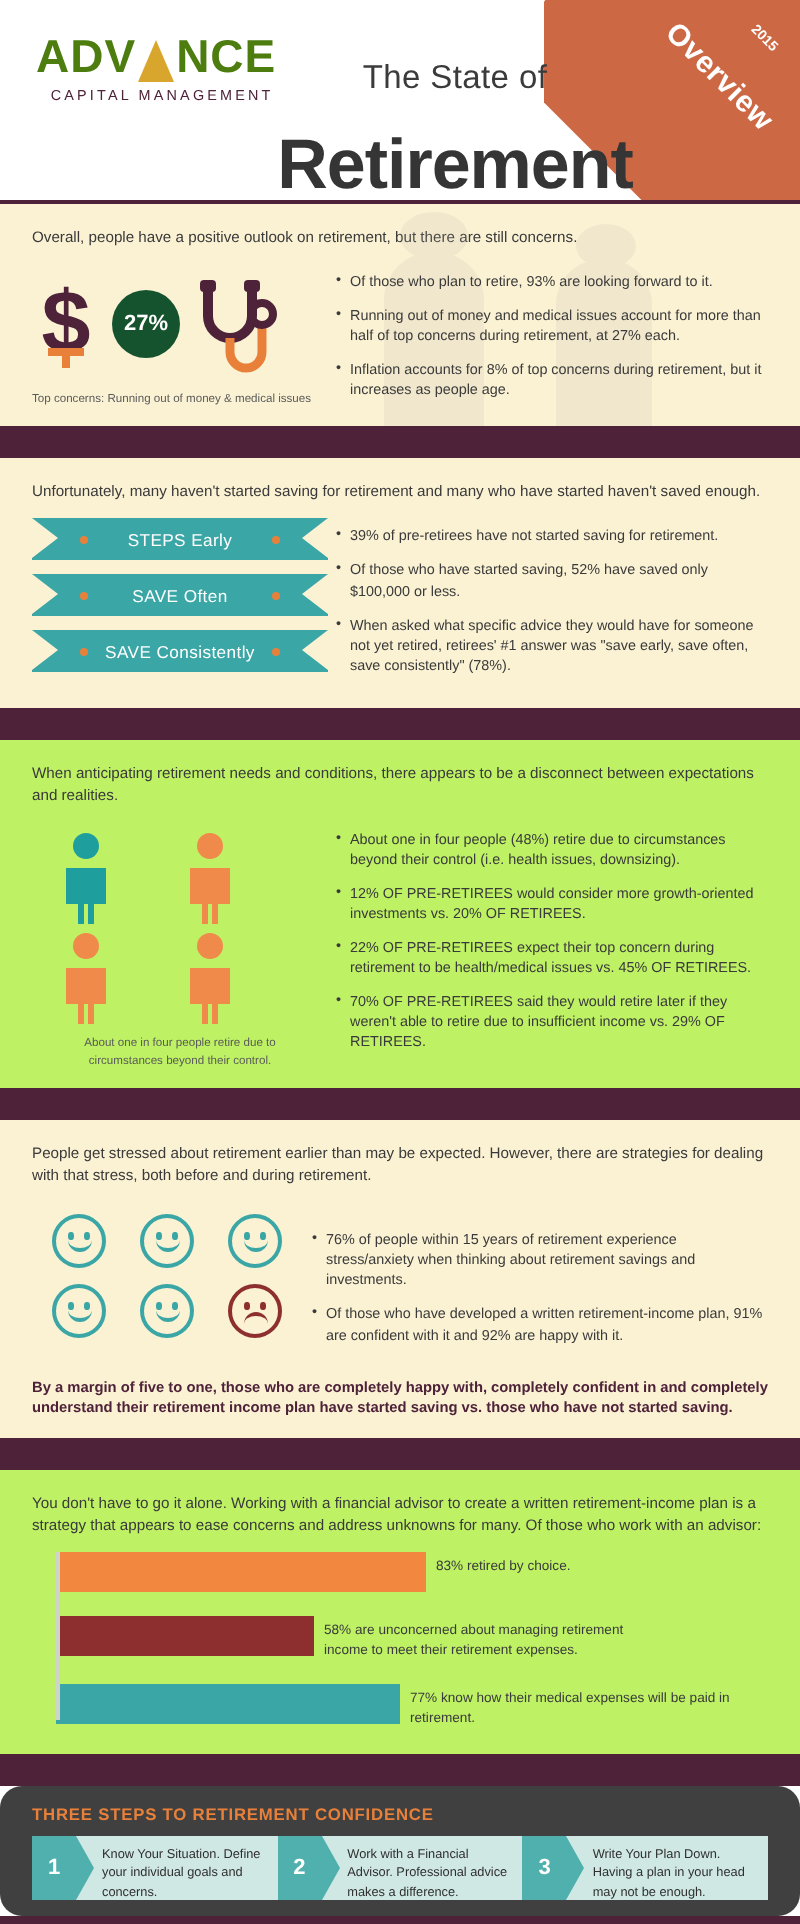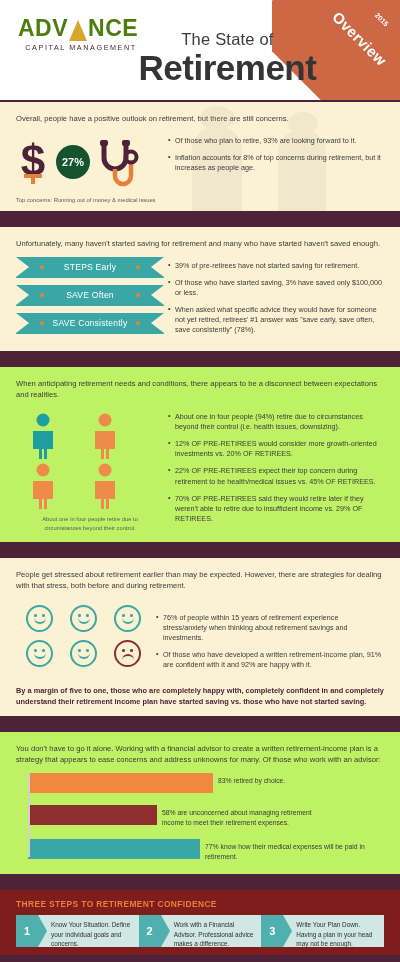--- a/index.html
+++ b/index.html
@@ -43,21 +43,21 @@
     border-left: 9px solid transparent; border-right: 9px solid transparent;
     border-bottom: 21px solid #d8a62c; position: relative; top: 1px;
   }
   .logo-sub {
     font-size: 7.2px; color: #4e2239; letter-spacing: 1.6px;
     text-align: center; margin-top: 3px; padding-left: 6px;
   }
 
   .title-wrap { position: absolute; left: 120px; top: 30px; width: 215px; text-align: center; }
   .title-small { font-size: 16.5px; color: #3b3b3b; font-weight: normal; letter-spacing: .2px; }
-  .title-big { font-size: 35px; color: #353535; font-weight: bold; letter-spacing: -.5px; line-height: 1; margin-top: 1px; }
+  .title-big { font-size: 35px; color: #353535; font-weight: bold; letter-spacing: -.5px; line-height: 1; margin-top: 16px; }
 
   .rule { height: 2px; background: #4e2239; }
 
   
   .section { position: relative; padding: 11px 16px 9px 16px; }
   .sec-cream { background: #fbf2d4; }
   .sec-ice   { background: #bef264; }
   .divider { height: 16px; background: #4e2239; }
   .lede { font-size: 7.6px; color: #3a3a3a; line-height: 1.45; margin-bottom: 8px; }
   .twocol { display: flex; align-items: flex-start; }
@@ -125,21 +125,21 @@
   .emph { font-size: 7.4px; font-weight: bold; color: #4e2239; line-height: 1.45; margin-top: 9px; }
 
   
   .chart { position: relative; margin-top: 6px; padding-left: 12px; }
   .chart .axis { position: absolute; left: 12px; top: 0; bottom: 4px; width: 2px; background: #cfd4c8; }
   .barrow { display: flex; align-items: flex-start; margin-bottom: 12px; }
   .bar { height: 20px; }
   .bar-label { font-size: 6.8px; color: #3a3a3a; line-height: 1.4; padding-left: 5px; padding-top: 3px; width: 170px; }
 
   
-  .sec-steps { background: #7f1d1d; padding: 9px 16px 8px 16px; }
+  .sec-steps { background: #404040; padding: 9px 16px 8px 16px; border-radius: 11px; }
   .steps-title { font-size: 8.4px; font-weight: bold; color: #e8803a; letter-spacing: .4px; margin-bottom: 6px; }
   .steps { display: flex; }
   .step { display: flex; align-items: stretch; flex: 1; }
   .step .arrow {
     position: relative; width: 22px; background: #4fb0ad; color: #fff;
     font-size: 11px; font-weight: bold; display: flex; align-items: center;
     justify-content: center; flex: 0 0 22px;
   }
   .step .arrow:after {
     content: ""; position: absolute; right: -9px; top: 0;
@@ -208,20 +208,21 @@
               <rect x="26" y="4" width="8" height="6" rx="2" fill="#4e2239"></rect>
               <path d="M19 33 L19 40 A8 8 0 0 0 35 40 L35 26" fill="none" stroke="#e8803a" stroke-width="4.5"></path>
               <circle cx="35" cy="21" r="5.5" fill="none" stroke="#4e2239" stroke-width="4"></circle>
             </svg>
           </div>
         </div>
         <div class="caption">Top concerns: Running out of money &amp; medical issues</div>
       </div>
       <ul class="rightcol bullets">
         <li>Of those who plan to retire, 93% are looking forward to it.</li>
+        <li>Running out of money and medical issues account for more than half of top concerns during retirement, at 27% each.</li>
         <li>Inflation accounts for 8% of top concerns during retirement, but it increases as people age.</li>
       </ul>
     </div>
   </div>
 
   <div class="divider"></div>
 
   <div class="section sec-cream">
     <div class="lede">Unfortunately, many haven't started saving for retirement and many who have started haven't saved enough.</div>
     <div class="twocol">
@@ -237,21 +238,21 @@
           <span class="dot r"></span>
         </div>
         <div class="ribbon">
           <span class="dot l"></span>
           <span>SAVE Consistently</span>
           <span class="dot r"></span>
         </div>
       </div>
       <ul class="rightcol bullets">
         <li>39% of pre-retirees have not started saving for retirement.</li>
-        <li>Of those who have started saving, 3% have saved only $100,000 or less.</li>
+        <li>Of those who have started saving, 52% have saved only $100,000 or less.</li>
         <li>When asked what specific advice they would have for someone not yet retired, retirees' #1 answer was "save early, save often, save consistently" (78%).</li>
       </ul>
     </div>
   </div>
 
   <div class="divider"></div>
 
   <div class="section sec-ice">
     <div class="lede">When anticipating retirement needs and conditions, there appears to be a disconnect between expectations and realities.</div>
     <div class="twocol">
@@ -278,21 +279,21 @@
           <div class="person">
             <svg viewBox="0 0 26 46" width="26" height="46">
               <circle cx="13" cy="7" r="6.5" fill="#f08a4b"></circle>
               <path d="M3 18 h20 v18 h-6 v10 h-3 v-10 h-2 v10 h-3 v-10 h-6 z" fill="#f08a4b"></path>
             </svg>
           </div>
         </div>
         <div class="caption" style="margin-left:14px;width:120px;text-align:center;">About one in four people retire due to circumstances beyond their control.</div>
       </div>
       <ul class="rightcol bullets">
-        <li>About one in four people (94%) retire due to circumstances beyond their control (i.e. health issues, downsizing).</li>
+        <li>About one in four people (48%) retire due to circumstances beyond their control (i.e. health issues, downsizing).</li>
         <li>12% OF PRE-RETIREES would consider more growth-oriented investments vs. 20% OF RETIREES.</li>
         <li>22% OF PRE-RETIREES expect their top concern during retirement to be health/medical issues vs. 45% OF RETIREES.</li>
         <li>70% OF PRE-RETIREES said they would retire later if they weren't able to retire due to insufficient income vs. 29% OF RETIREES.</li>
       </ul>
     </div>
   </div>
 
   <div class="divider"></div>
 
   <div class="section sec-cream">

